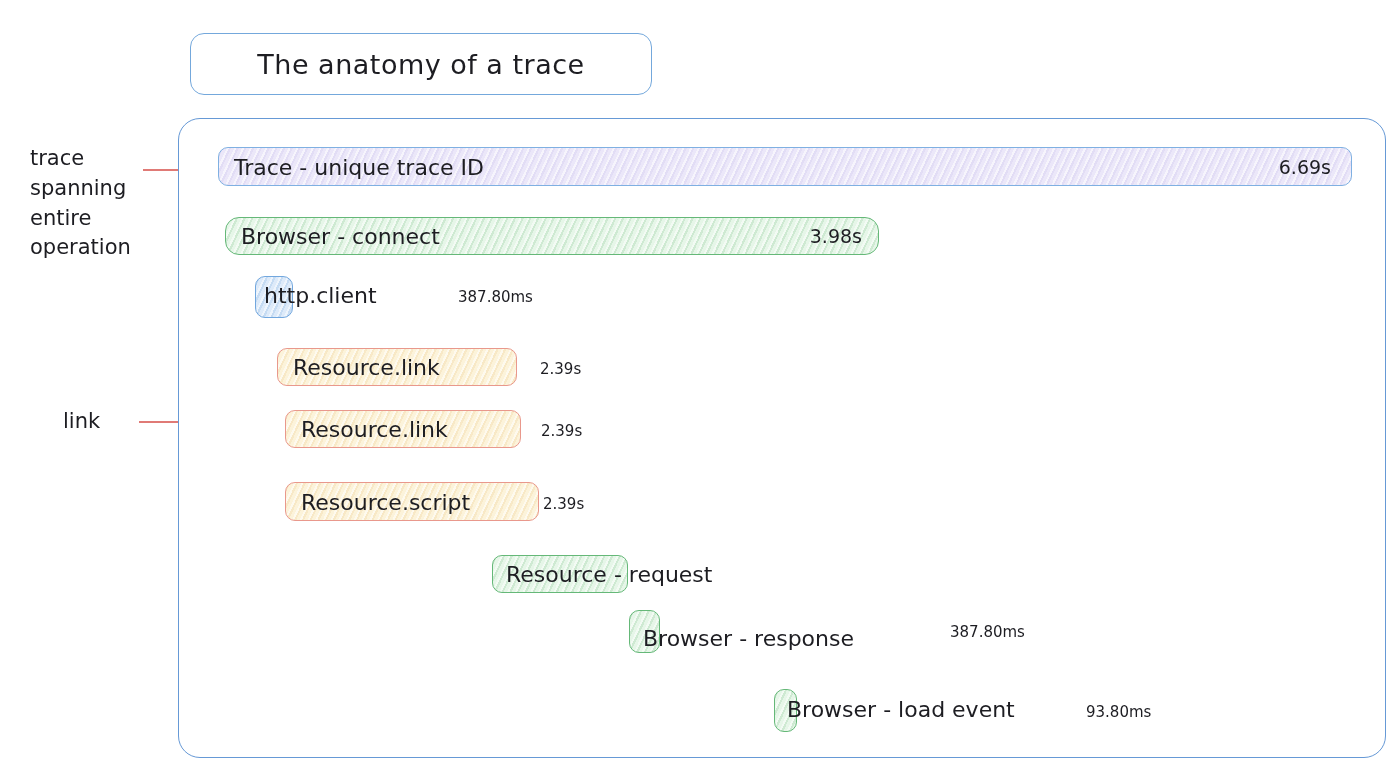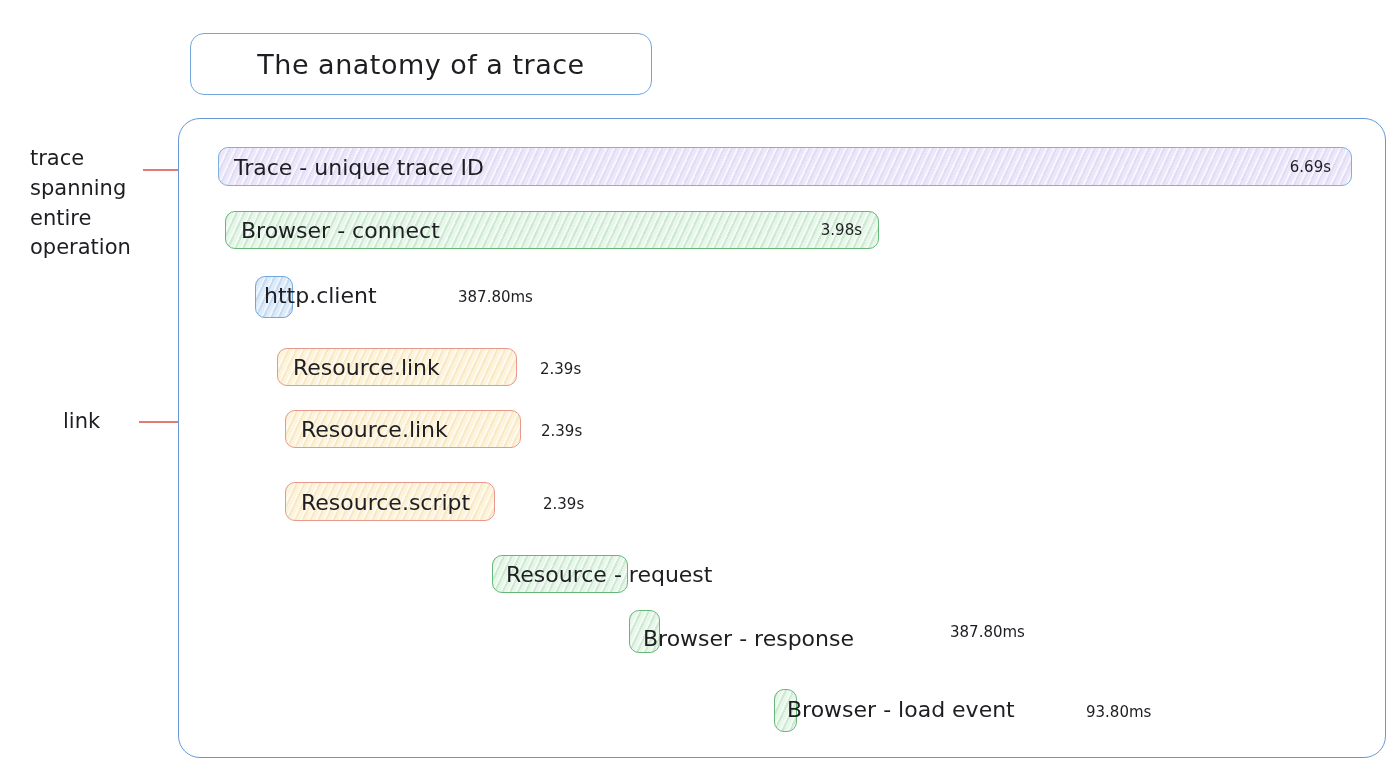--- a/index.html
+++ b/index.html
@@ -47,21 +47,21 @@
     background-color:#fcf3da;
     background-image:repeating-linear-gradient(115deg,rgba(255,255,255,.55) 0 2px,rgba(233,196,130,.22) 2px 4px,transparent 4px 7px);
     border:1.6px solid #e9988c;
   }
   .bar .inner-label{
     position:absolute;left:15px;top:50%;transform:translateY(-50%);
     font-size:22px;white-space:nowrap;
   }
   .bar .inner-dur{
     position:absolute;right:20px;top:50%;transform:translateY(-50%);
-    font-size:15px;white-space:nowrap;
+    font-size:19px;white-space:nowrap;
   }
   .span-label{position:absolute;font-size:22px;white-space:nowrap;}
   .dur{position:absolute;font-size:15px;white-space:nowrap;}
 </style>
 </head>
 <body>
 
 <div class="canvas">
 
   <div class="title-box">
@@ -74,40 +74,40 @@
   <div class="red-line red-hline2"></div>
   <div class="red-line red-vline"></div>
 
   <div class="main-frame"></div>
 
   <div class="bar bar-purple" style="left:218px;top:147px;width:1134px;height:39px;">
     <span class="inner-label">Trace - unique trace ID</span>
     <span class="inner-dur">6.69s</span>
   </div>
 
-  <div class="bar bar-green" style="left:225px;top:211px;width:654px;height:38px;">
+  <div class="bar bar-green" style="left:225px;top:217px;width:654px;height:38px;border-radius:14px;">
     <span class="inner-label">Browser - connect</span>
     <span class="inner-dur" style="right:16px;">3.98s</span>
   </div>
 
   <div class="bar bar-blue" style="left:255px;top:276px;width:38px;height:42px;"></div>
   <span class="span-label" style="left:264px;top:283px;">http.client</span>
   <span class="dur" style="left:458px;top:288px;">387.80ms</span>
 
   <div class="bar bar-yellow" style="left:277px;top:348px;width:240px;height:38px;">
     <span class="inner-label">Resource.link</span>
   </div>
   <span class="dur" style="left:540px;top:360px;">2.39s</span>
 
   <div class="bar bar-yellow" style="left:285px;top:410px;width:236px;height:38px;">
     <span class="inner-label">Resource.link</span>
   </div>
   <span class="dur" style="left:541px;top:422px;">2.39s</span>
 
-  <div class="bar bar-yellow" style="left:285px;top:482px;width:210px;height:39px;">
+  <div class="bar bar-yellow" style="left:285px;top:482px;width:254px;height:39px;">
     <span class="inner-label">Resource.script</span>
   </div>
   <span class="dur" style="left:543px;top:495px;">2.39s</span>
 
   <div class="bar bar-green" style="left:492px;top:555px;width:136px;height:38px;"></div>
   <span class="span-label" style="left:506px;top:562px;">Resource - request</span>
 
   <div class="bar bar-green" style="left:629px;top:610px;width:31px;height:43px;"></div>
   <span class="span-label" style="left:643px;top:618px;margin-top:8px;">Browser - response</span>
   <span class="dur" style="left:950px;top:623px;">387.80ms</span>

